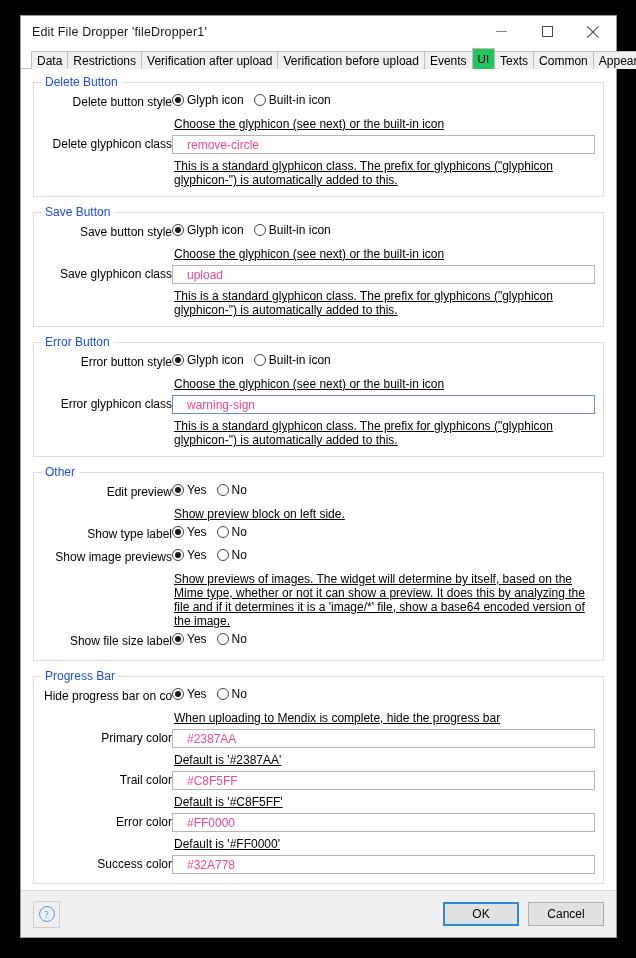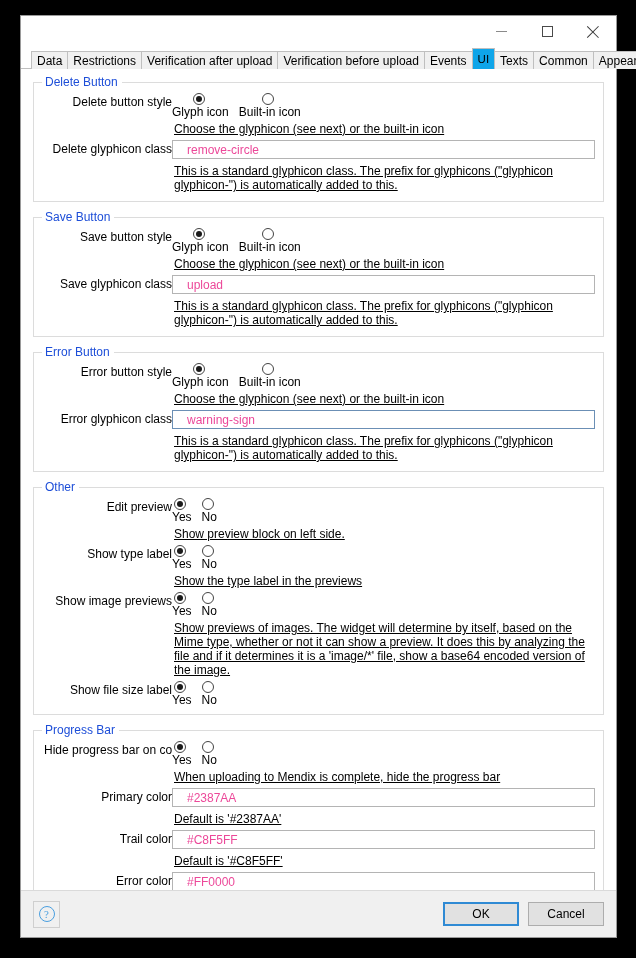--- a/index.html
+++ b/index.html
@@ -120,21 +120,21 @@
     border-bottom: none;
     margin-right: -1px;
     box-sizing: border-box;
     color: #000;
     position: relative;
     z-index: 1;
     white-space: nowrap;
     cursor: default;
   }
   .tab.active {
-    background: #0ea5e9;
+    background: #22c55e;
     height: 21px;
     line-height: 18px;
     padding-top: 1px;
     border-color: #bfbfbf;
     z-index: 3;
     font-size: 11.5px;
     text-align: center;
   }
 
   
@@ -194,21 +194,20 @@
   .hint.wide { max-width: 412px; }
 
   
   .radio-group { display: flex; align-items: center; }
   .radio-item {
     display: flex;
     align-items: center;
     margin-right: 10px;
     cursor: default;
     white-space: nowrap;
-    flex-direction: column;
   }
   .radio-dot {
     width: 12px;
     height: 12px;
     border-radius: 50%;
     border: 1.2px solid #444;
     box-sizing: border-box;
     background: #fff;
     position: relative;
     margin-right: 3px;
@@ -290,20 +289,21 @@
     border: 2px solid #2f8ad4;
     background: #e1e1e1;
   }
 </style>
 </head>
 <body>
 
 <div class="window">
 
   <div class="titlebar">
+    <div class="title-text">Edit File Dropper 'fileDropper1'</div>
     <div class="win-controls">
       <div class="win-btn">
         <span class="glyph-min"></span>
       </div>
       <div class="win-btn">
         <span class="glyph-max"></span>
       </div>
       <div class="win-btn close">
         <span class="glyph-close"></span>
       </div>
@@ -433,21 +433,20 @@
               <span class="radio-dot checked"></span>
               <span class="radio-label">Yes</span>
             </div>
             <div class="radio-item">
               <span class="radio-dot"></span>
               <span class="radio-label">No</span>
             </div>
           </div>
         </div>
       </div>
-      <div class="hint">Show the type label in the previews</div>
 
       <div class="row">
         <div class="row-label">Show image previews</div>
         <div class="row-field">
           <div class="radio-group">
             <div class="radio-item">
               <span class="radio-dot checked"></span>
               <span class="radio-label">Yes</span>
             </div>
             <div class="radio-item">

